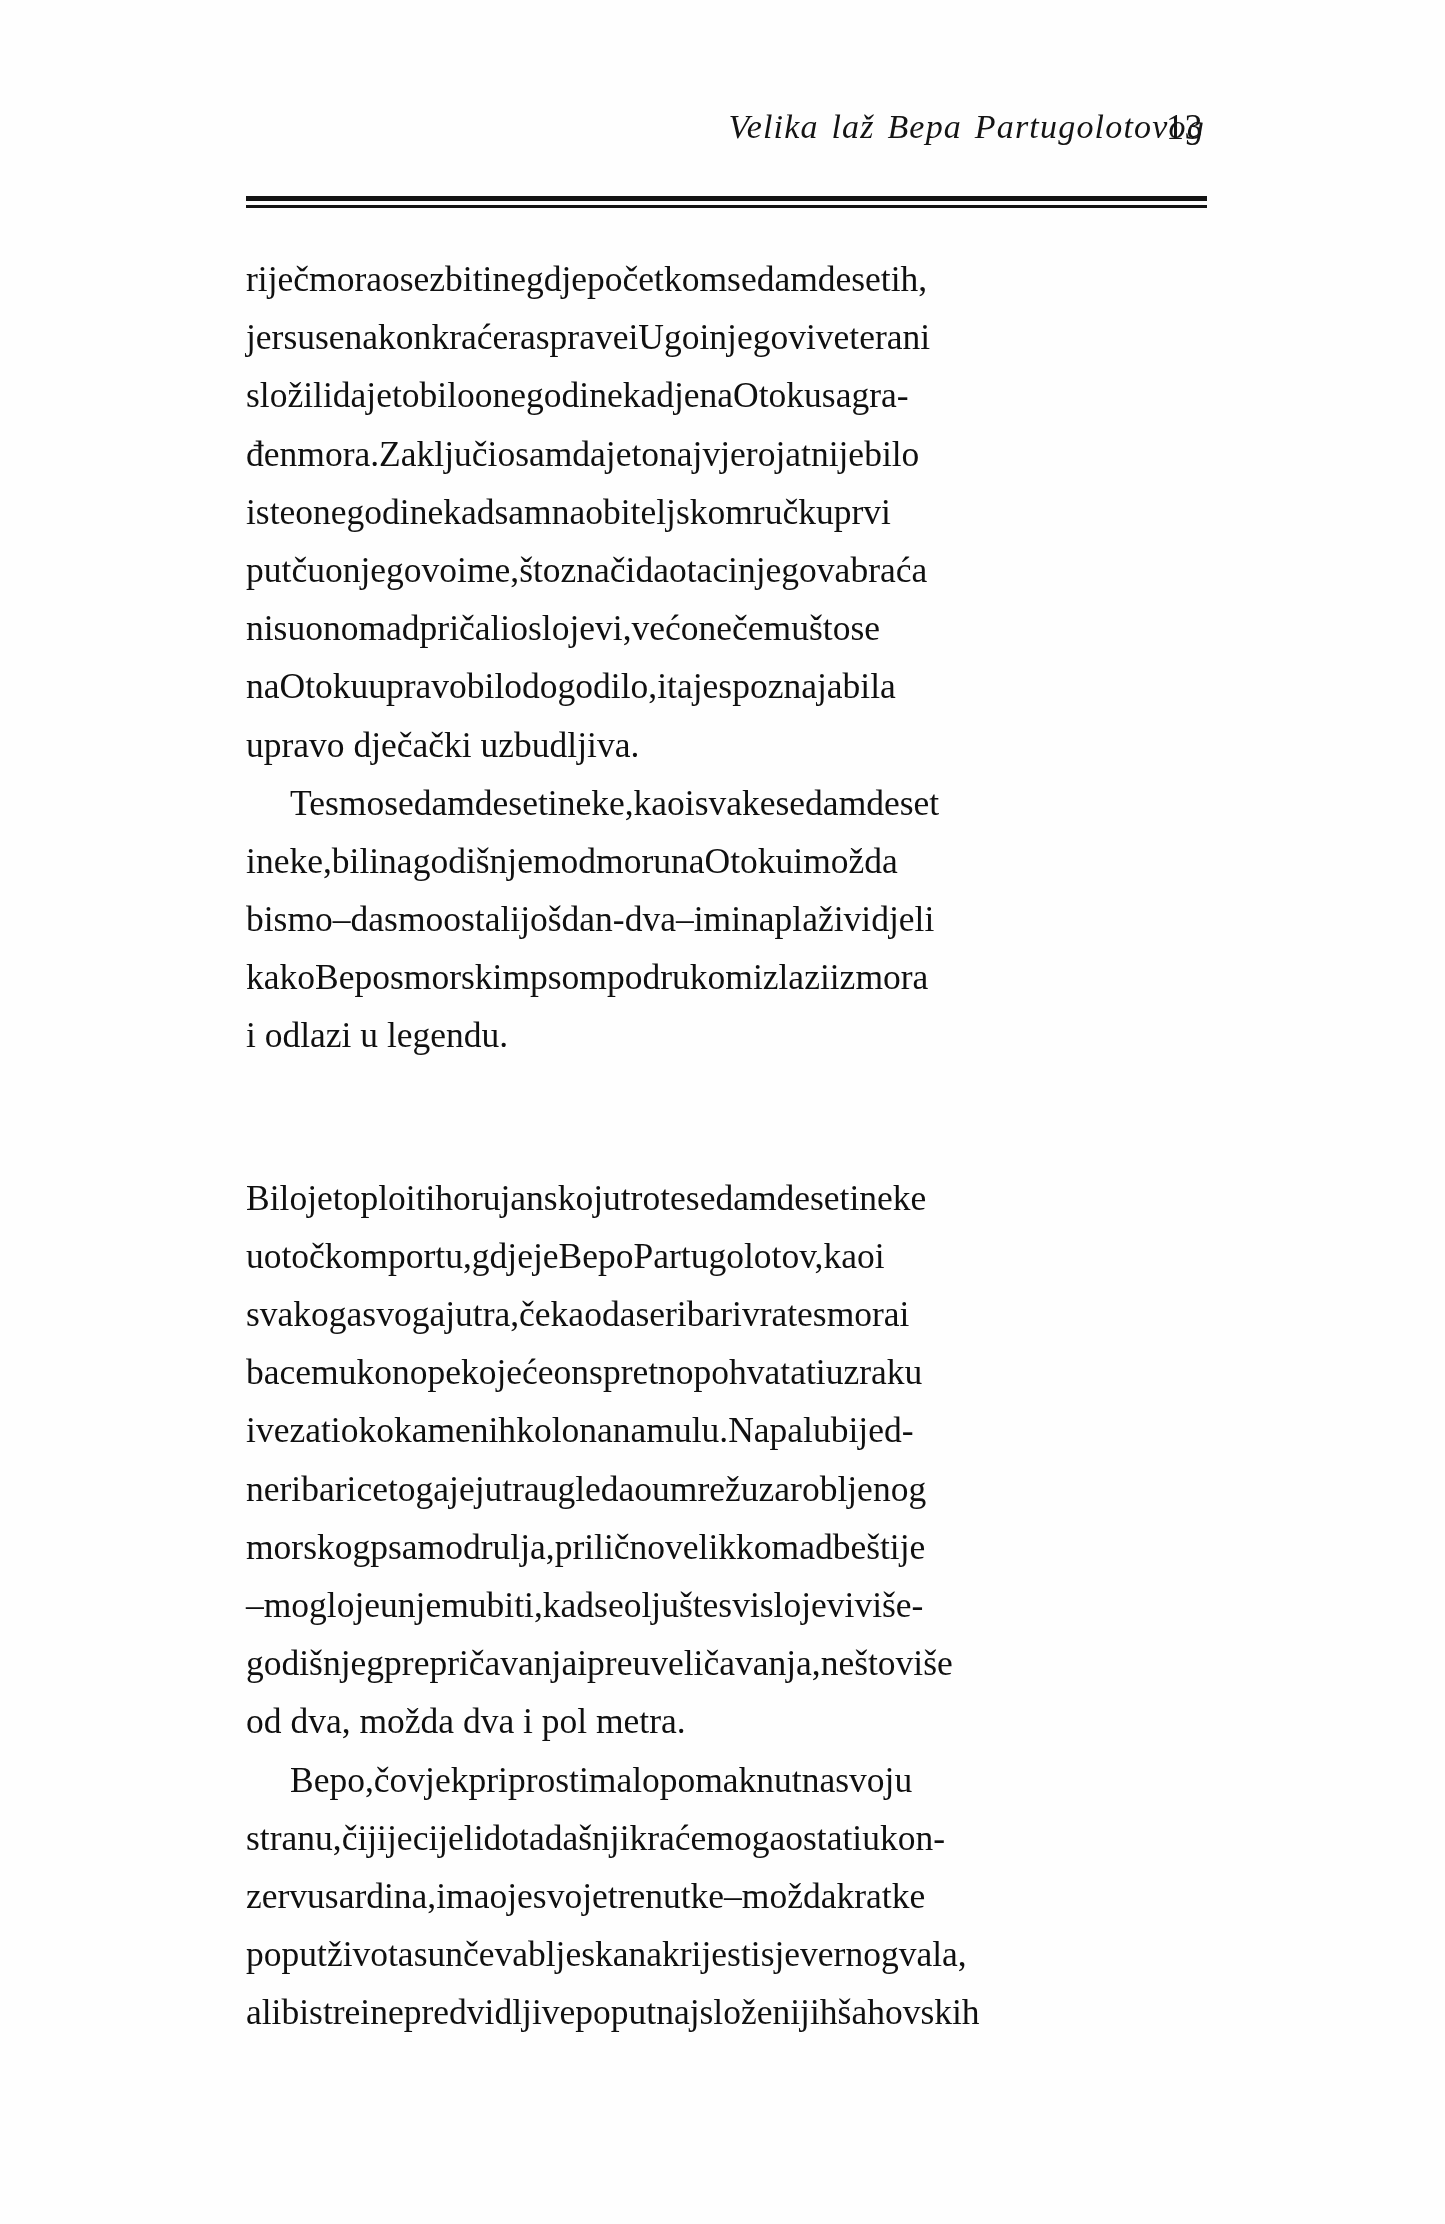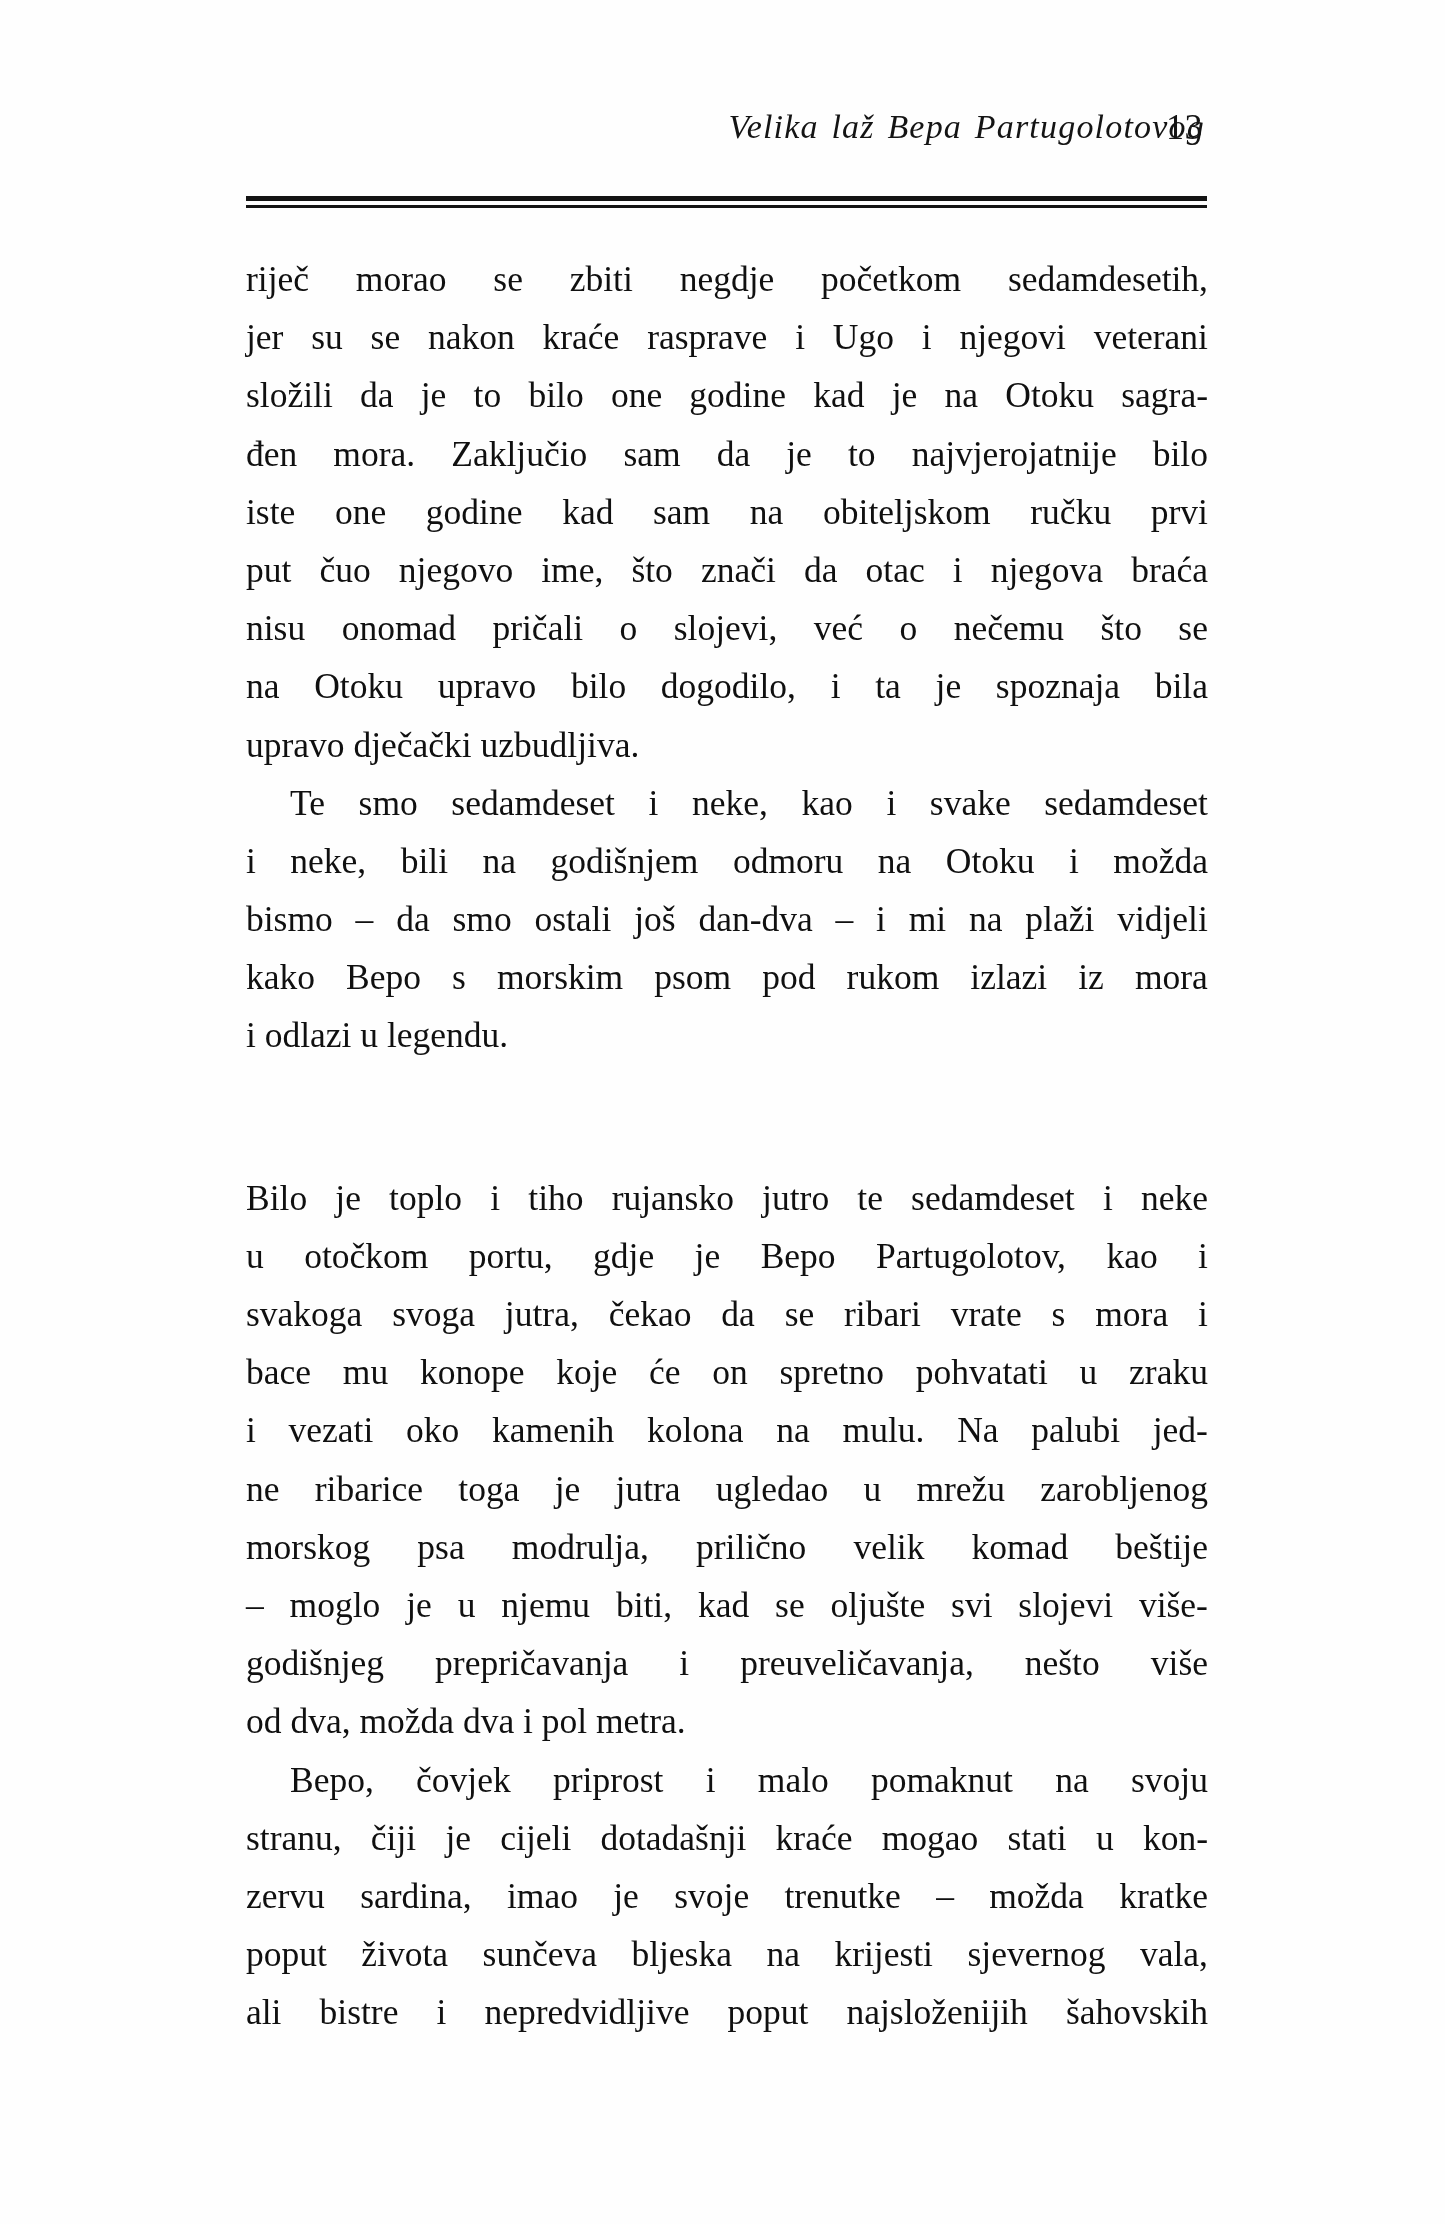--- a/index.html
+++ b/index.html
@@ -84,22 +84,20 @@
   .line {
     display: flex;
     font-size: 35.5px;
     line-height: 58.2px;
     height: 58.2px;
     white-space: pre;
     color: #101010;
   }
   
   .line.justify {
-    justify-content: space-between;
-    gap: 20px;
   }
   .line.last {
     justify-content: flex-start;
   }
   .line .w {
     display: inline-block;
   }
   .line.indent {
     padding-left: 44px;
   }

